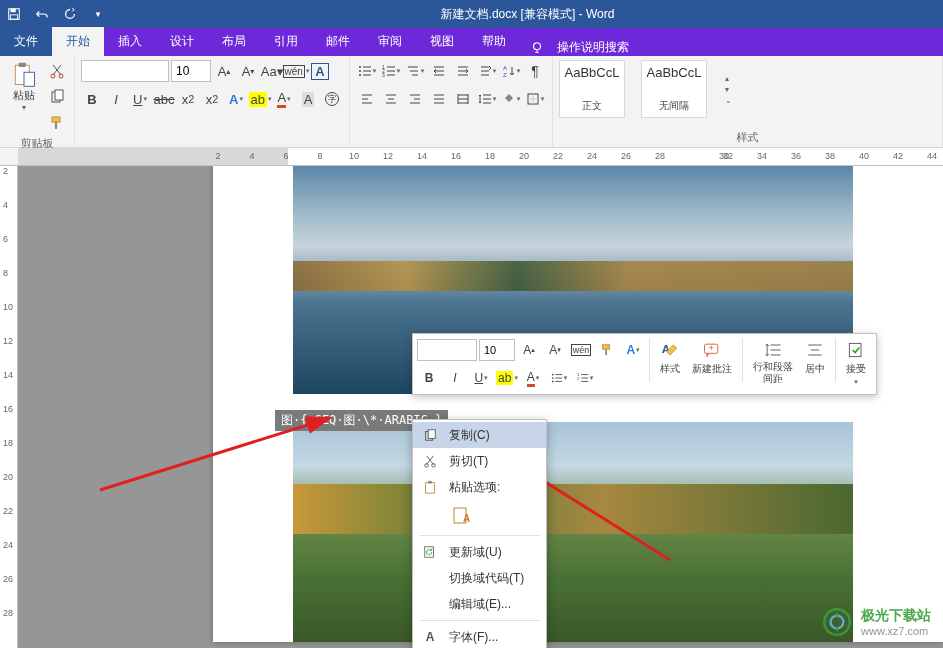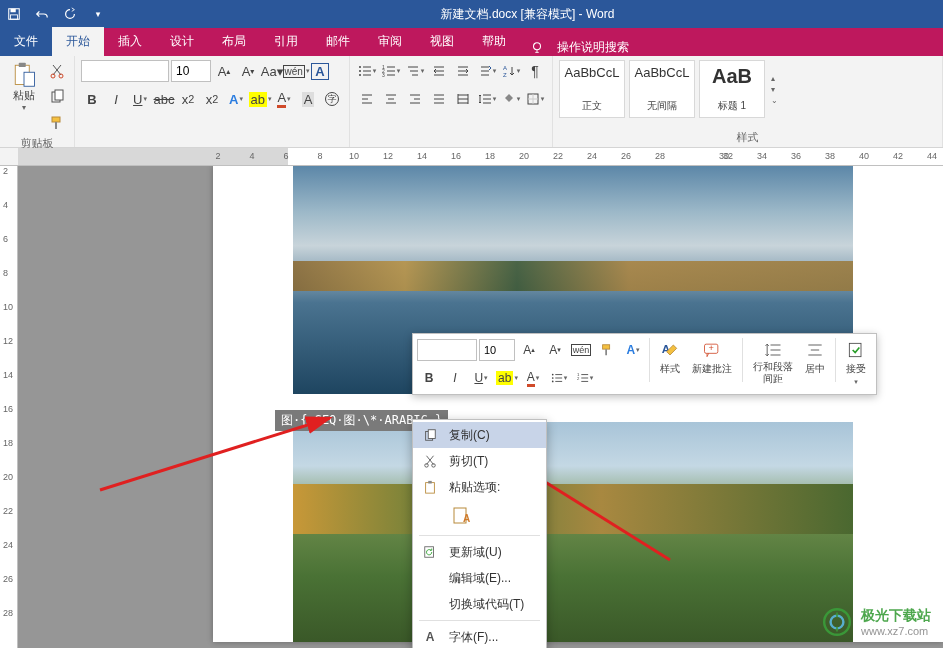--- a/index.html
+++ b/index.html
@@ -6,21 +6,21 @@
 body { background: #e6e6e6; overflow: hidden; width: 943px; height: 648px; position: relative; }
 
 
 .titlebar { background: #2b579a; height: 28px; display: flex; align-items: center; color: #fff; font-size: 12px; }
 .qat { display: flex; align-items: center; height: 100%; }
 .qat-btn { width: 28px; height: 24px; display: flex; align-items: center; justify-content: center; cursor: pointer; }
 .qat-btn svg { width: 14px; height: 14px; }
 .title-text { flex: 1; text-align: center; color: #fff; }
 
 
-.tabs { background: #be185d; height: 28px; display: flex; align-items: flex-end; }
+.tabs { background: #6d28d9; height: 28px; display: flex; align-items: flex-end; }
 .tab { padding: 6px 14px; color: #fff; font-size: 12px; cursor: pointer; }
 .tab.active { background: #f3f3f3; color: #2b579a; }
 .tab.file { background: #2b579a; }
 .tell-me { display: flex; align-items: center; color: #fff; font-size: 12px; padding: 0 10px; gap: 13px; }
 
 
 .ribbon { background: #f3f3f3; height: 92px; border-bottom: 1px solid #d4d4d4; display: flex; }
 .group { border-right: 1px solid #e1e1e1; padding: 4px 6px 2px; display: flex; flex-direction: column; justify-content: space-between; }
 .group-content { display: flex; gap: 4px; align-items: flex-start; }
 .group-label { text-align: center; font-size: 11px; color: #666; padding-top: 2px; position: relative; }
@@ -33,21 +33,21 @@
 
 .font-row { display: flex; gap: 2px; align-items: center; margin-bottom: 6px; }
 .font-combo { border: 1px solid #c0c0c0; background: #fff; height: 22px; font-size: 12px; padding: 0 4px; width: 88px; }
 .size-combo { border: 1px solid #c0c0c0; background: #fff; height: 22px; font-size: 12px; padding: 0 4px; width: 40px; }
 .rb { width: 22px; height: 22px; display: flex; align-items: center; justify-content: center; cursor: pointer; font-size: 13px; color: #444; border: 1px solid transparent; }
 .rb.dd::after { content: "▾"; font-size: 7px; margin-left: 1px; color: #666; }
 
 .para-col { display: flex; flex-direction: column; gap: 6px; }
 .para-row { display: flex; gap: 2px; }
 
-.styles-grid { display: flex; gap: 4px; }
+.styles-grid { display: flex; gap: 16px; }
 .style-item { border: 1px solid #d8d8d8; background: #fff; width: 66px; height: 58px; display: flex; flex-direction: column; align-items: center; justify-content: space-between; padding: 4px 2px; cursor: pointer; }
 .style-preview { font-size: 13px; color: #333; }
 .style-name { font-size: 10px; color: #444; }
 
 
 .ruler-h { background: #fff; height: 18px; border-bottom: 1px solid #c0c0c0; position: relative; font-size: 9px; color: #666; display: flex; }
 .ruler-v { background: #fff; width: 18px; border-right: 1px solid #c0c0c0; position: absolute; left: 0; top: 166px; bottom: 0; font-size: 9px; color: #666; }
 .ruler-pad { width: 18px; background: #f3f3f3; height: 100%; }
 .ruler-track { flex: 1; position: relative; white-space: nowrap; overflow: hidden; }
 .ruler-num { position: absolute; top: 3px; transform: translateX(-50%); }
@@ -328,24 +328,20 @@
 
   <div class="group" style="flex:1;">
     <div class="styles-grid" id="styles-grid">
         <div class="style-item">
           <div class="style-preview">AaBbCcL</div>
           <div class="style-name">正文</div>
         </div>
         <div class="style-item">
           <div class="style-preview">AaBbCcL</div>
           <div class="style-name">无间隔</div>
-        </div>
-        <div class="style-item">
-          <div class="style-preview" style="font-size: 20px; font-weight: bold;">AaB</div>
-          <div class="style-name">标题 1</div>
         </div>
         <div style="display: flex; flex-direction: column; justify-content: center; gap: 2px; padding: 0px 2px;">
           <div style="font-size:8px;color:#666;cursor:pointer;">▴</div>
           <div style="font-size:8px;color:#666;cursor:pointer;">▾</div>
           <div style="font-size:8px;color:#666;cursor:pointer;">⌄</div>
         </div>
       </div>
     <div class="group-label">样式</div>
   </div>
 </div>
@@ -565,25 +561,25 @@
         <svg width="14" height="14" viewBox="0 0 16 16">
           <rect x="2" y="2" width="10" height="12" fill="none" stroke="#666"></rect>
           <path d="M10 8a3 3 0 11-1-2" stroke="#2a9e2a" fill="none"></path>
           <path d="M10 4v2h-2" stroke="#2a9e2a" fill="none"></path>
         </svg>
       </span>
     <span>更新域(U)</span>
   </div>
   <div class="ctx-item">
     <span class="ctx-icon"></span>
-    <span>编辑域(E)...</span>
+    <span>切换域代码(T)</span>
   </div>
   <div class="ctx-item">
     <span class="ctx-icon"></span>
-    <span>切换域代码(T)</span>
+    <span>编辑域(E)...</span>
   </div>
   <div class="ctx-sep"></div>
   <div class="ctx-item">
     <span class="ctx-icon">
         <span style="font-size:12px;font-weight:bold;color:#555;">A</span>
       </span>
     <span>字体(F)...</span>
   </div>
 
 </div>

